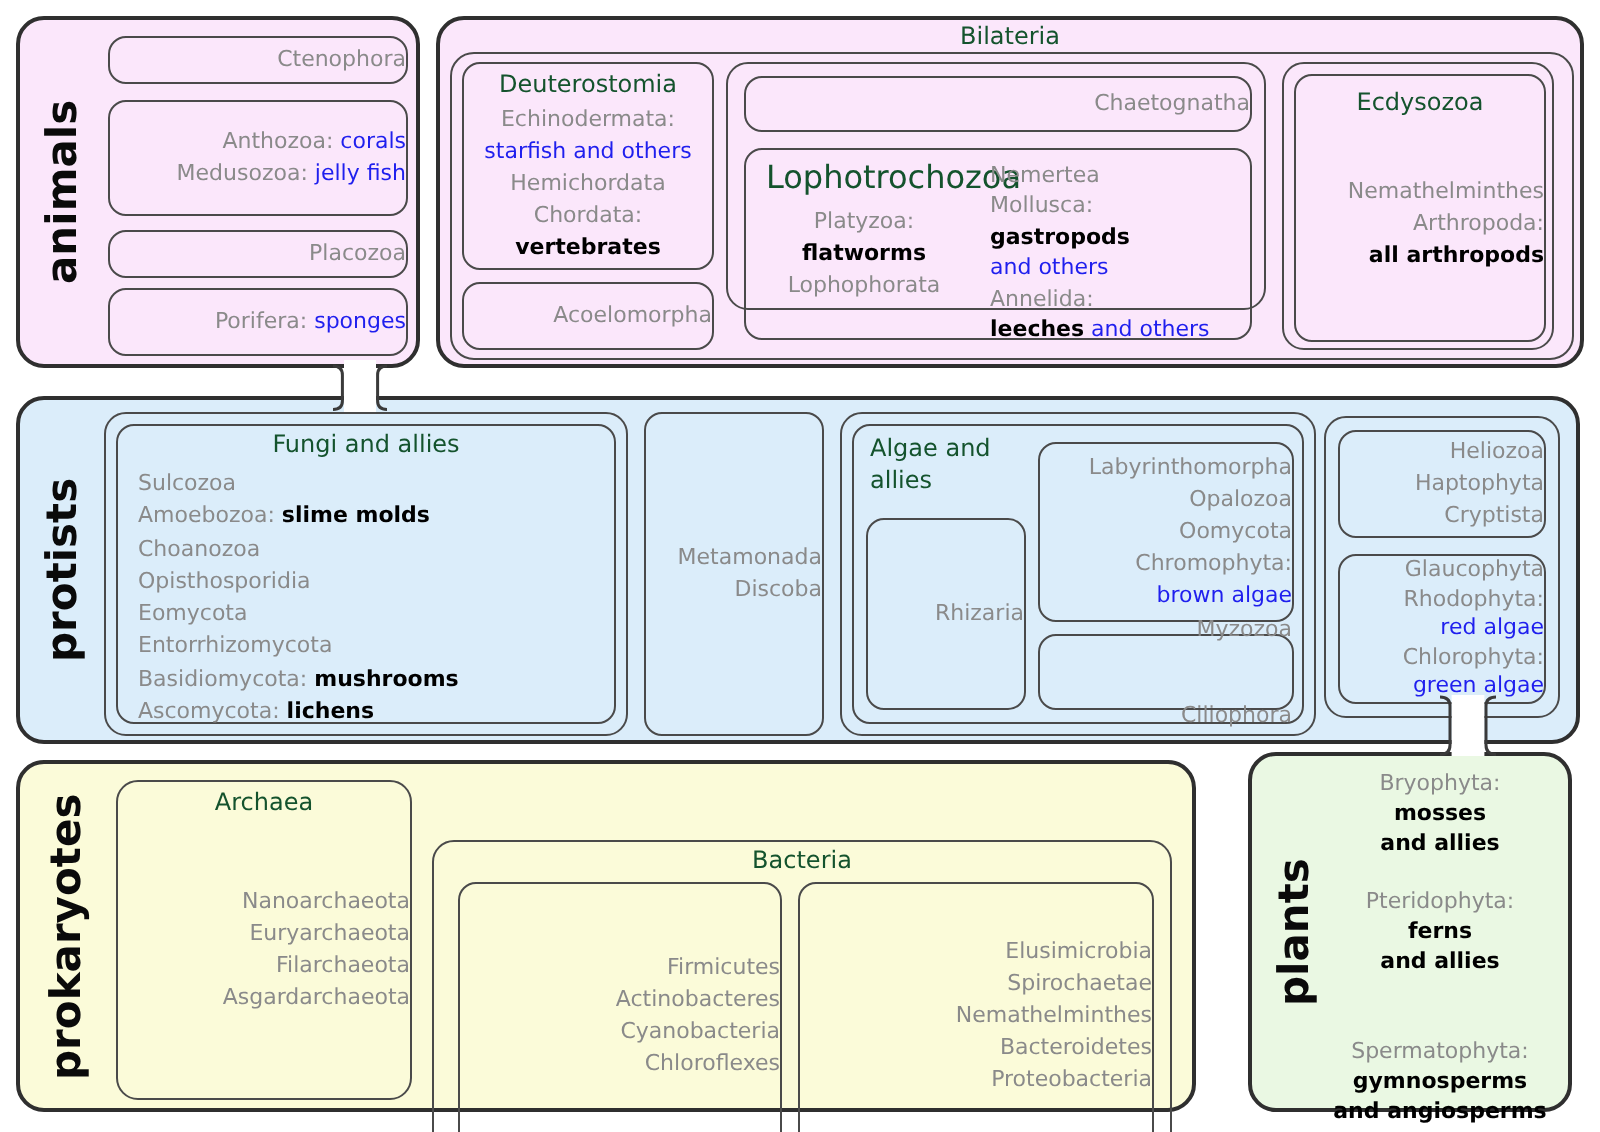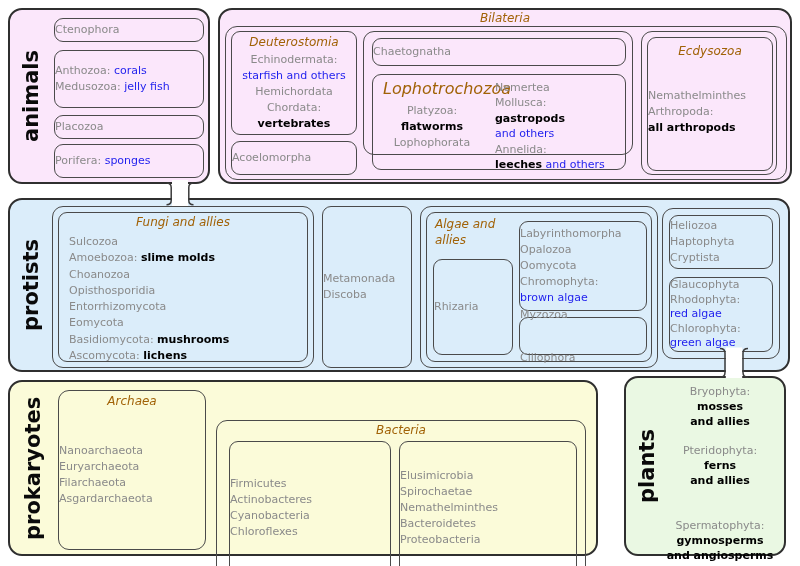--- a/index.html
+++ b/index.html
@@ -3,27 +3,27 @@
 <meta charset="utf-8">
 <style>
   html,body{margin:0;padding:0;background:#fff;}
   #stage{position:relative;width:800px;height:566px;background:#fff;overflow:hidden;
     font-family:"DejaVu Sans","Liberation Sans",sans-serif;
     --animals_bg:#fbe7fb;--protists_bg:#dbedfa;--prokaryotes_bg:#fbfbd9;--plants_bg:#eaf8e3;
     --region_border:#2f2f2f;--box_border:#4a4a4a;--gray_text:#8a8a8a;--blue_text:#1f1fee;--black_text:#000000;}
   .region{position:absolute;border:2px solid var(--region_border);border-radius:14px;box-sizing:border-box;}
   .bx{position:absolute;border:1.4px solid var(--box_border);border-radius:9px;box-sizing:border-box;}
   .ctr{position:absolute;border:1.4px solid var(--box_border);border-radius:11px;box-sizing:border-box;}
-  .flexc{display:flex;flex-direction:column;justify-content:center;align-items:flex-start;}
+  .flexc{display:flex;flex-direction:column;justify-content:center;align-items:flex-end;}
   .tl{white-space:nowrap;font-size:11px;line-height:16px;text-align:center;}
   .leftal .tl{text-align:left;}
   .s-g{color:var(--gray_text);}
   .s-b{color:var(--blue_text);}
   .s-k{color:var(--black_text);font-weight:bold;}
-  .btitle{font-style:italic;color:#a16207;font-size:12px;text-align:center;white-space:nowrap;}
+  .btitle{color:#14532d;font-size:12px;text-align:center;white-space:nowrap;}
   .vlabel{position:absolute;writing-mode:vertical-rl;transform:rotate(180deg);
     font-weight:bold;font-size:21px;color:#0a0a0a;text-align:center;}
   .lh144 .tl{line-height:14.4px;}
   .lh150 .tl{line-height:15px;}
   .lh154 .tl{line-height:15.4px;}
   .lh163 .tl{line-height:16.3px;}
   .tube{position:absolute;z-index:6;pointer-events:none;}
 </style>
 </head>
 <body>
@@ -107,22 +107,22 @@
     <div class="vlabel" style="left:2px;top:0;height:170px;width:38px;line-height:38px;">protists</div>
 
     <div class="ctr" style="left:42px;top:6px;width:262px;height:162px;">
       <div class="bx" style="left:5px;top:5px;width:250px;height:150px;">
         <div class="btitle" style="position:absolute;left:0;right:0;top:2px;">Fungi and allies</div>
         <div class="leftal lh163" style="position:absolute;left:10px;top:21px;">
             <div class="tl"><span class="s-g">Sulcozoa</span></div>
             <div class="tl"><span class="s-g">Amoebozoa: </span><span class="s-k">slime molds</span></div>
             <div class="tl"><span class="s-g">Choanozoa</span></div>
             <div class="tl"><span class="s-g">Opisthosporidia</span></div>
+            <div class="tl"><span class="s-g">Eomycota</span></div>
             <div class="tl"><span class="s-g">Entorrhizomycota</span></div>
-            <div class="tl"><span class="s-g">Eomycota</span></div>
             <div class="tl"><span class="s-g">Basidiomycota: </span><span class="s-k">mushrooms</span></div>
             <div class="tl"><span class="s-g">Ascomycota: </span><span class="s-k">lichens</span></div>
           </div>
       </div>
     </div>
 
     <div class="bx flexc" style="left:312px;top:6px;width:90px;height:162px;">
         <div class="tl"><span class="s-g">Metamonada</span></div>
         <div class="tl"><span class="s-g">Discoba</span></div>
       </div>

